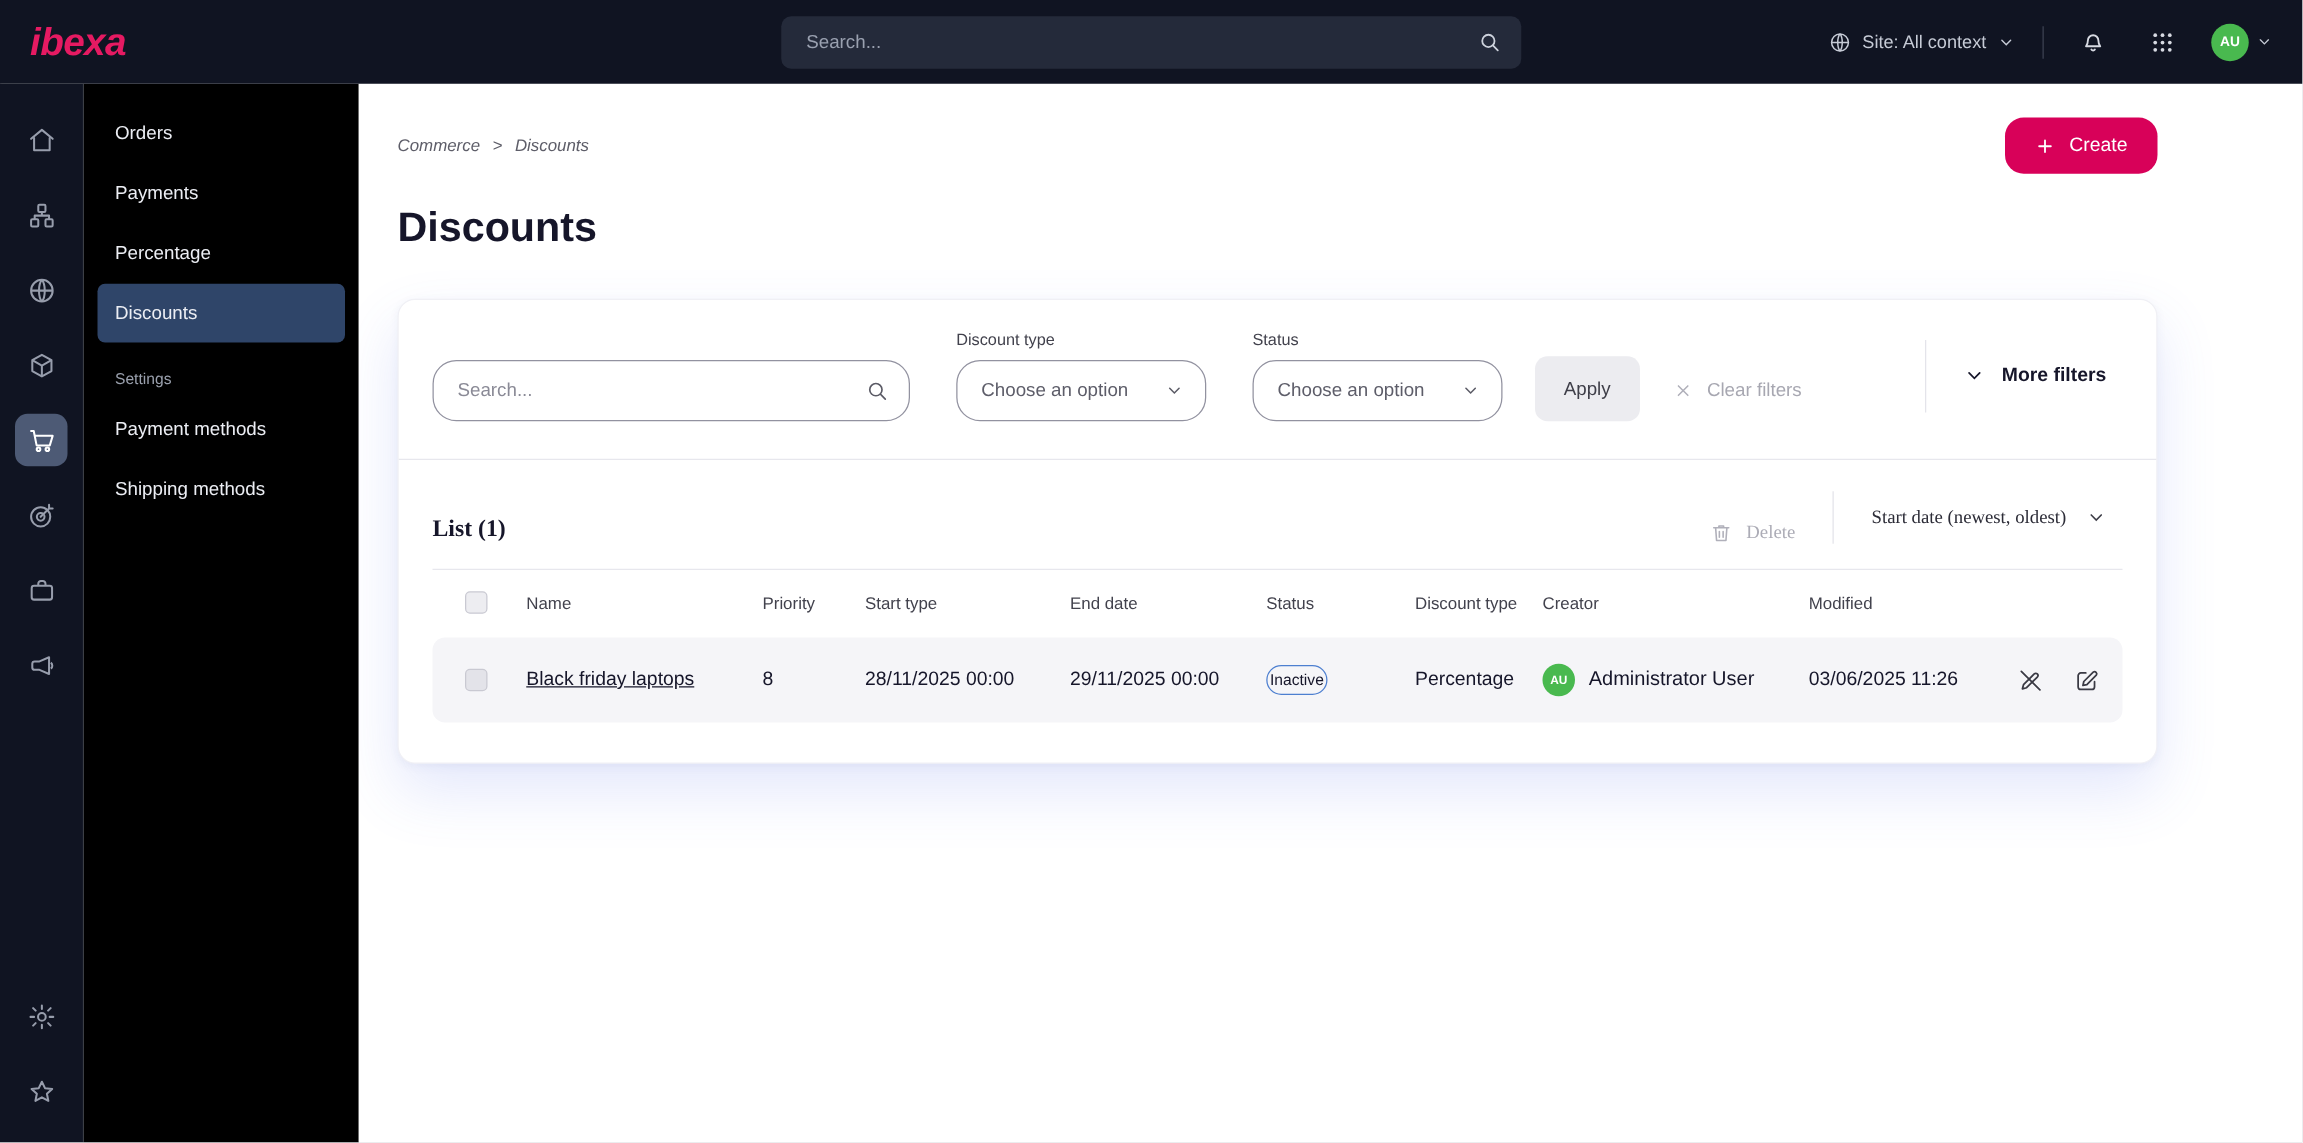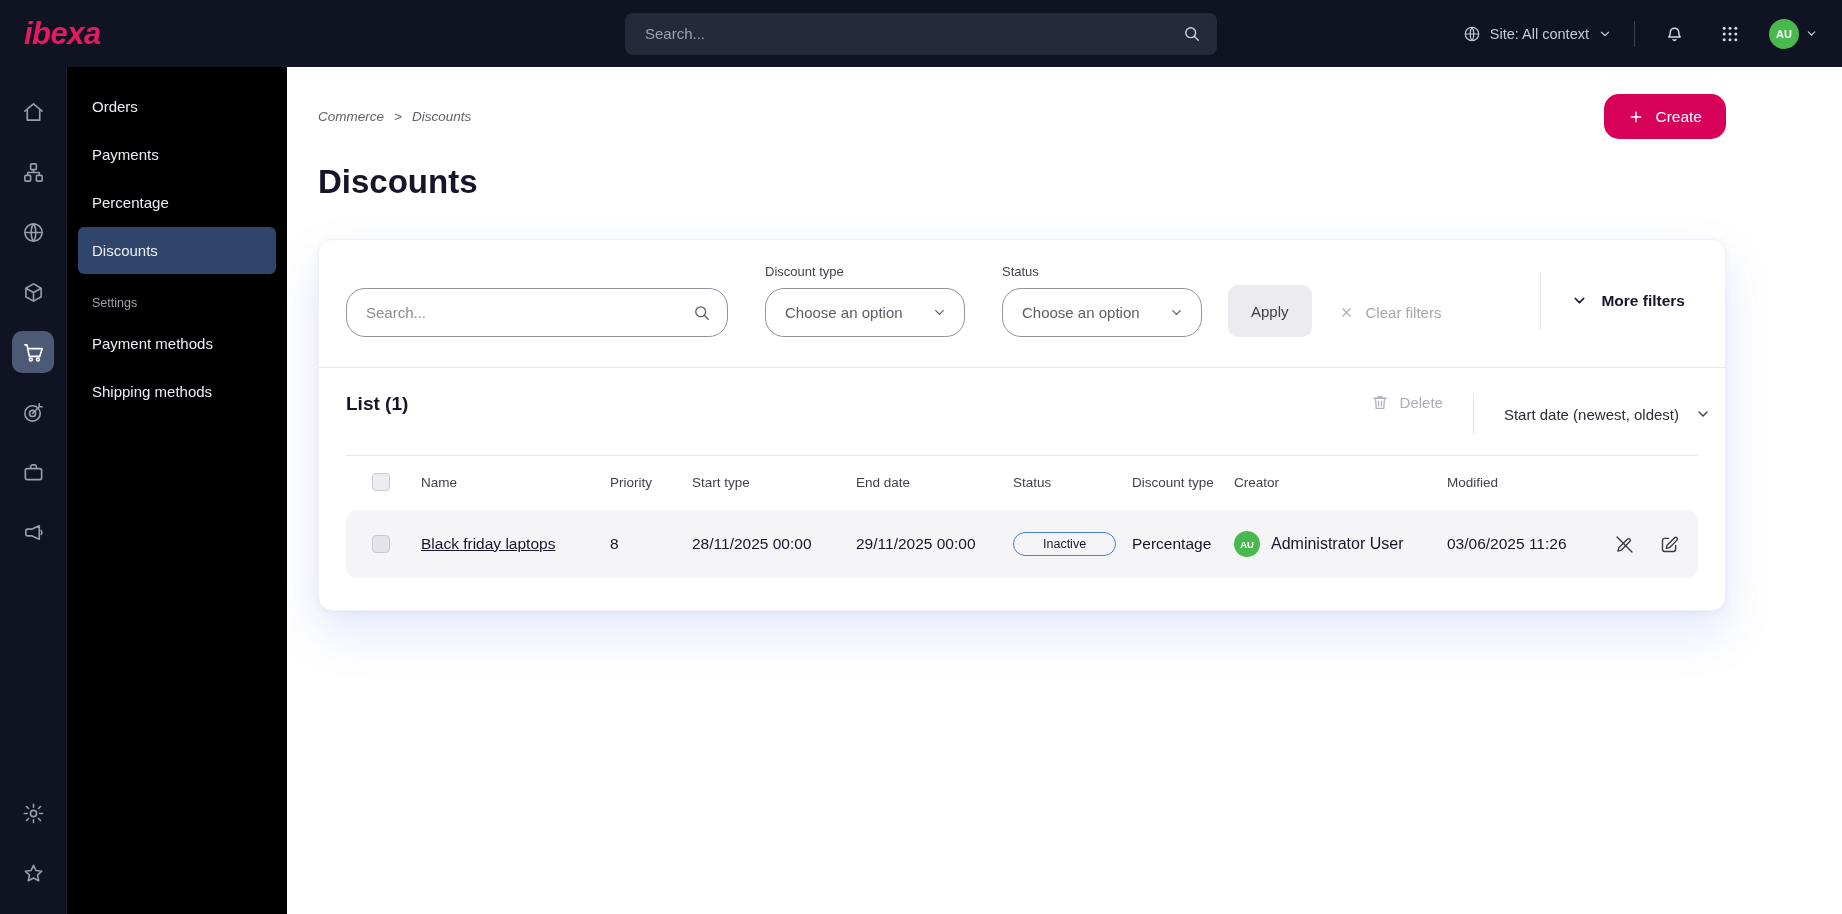--- a/index.html
+++ b/index.html
@@ -69,36 +69,36 @@
     justify-content:space-between; padding:0 17px 0 19px; color:#5d5d69; font-size:15px; cursor:pointer; background:#fff; }
   .apply-btn { margin-left:26px; height:52px; padding:0 23px; background:#ececf0; border:0; border-radius:10px;
     font-size:15px; color:#3e3e48; font-family:inherit; cursor:pointer; }
   .clear-btn { margin-left:27px; height:49px; display:flex; gap:12px; align-items:center; color:#a7a7b1; font-size:15px; cursor:pointer; }
   .more-filters { margin-left:auto; align-self:center; display:flex; align-items:center; gap:13px;
     padding-left:30px; border-left:1px solid #e4e4ea; height:58px; font-weight:700; color:#16162a; font-size:15.5px; cursor:pointer; }
 
   .card-divider { height:1px; background:#e7e7ed; }
 
   
-  .list-head { display:flex; align-items:flex-start; padding:25px 14px 20px 27px; }
+  .list-head { display:flex; align-items:flex-end; padding:25px 40px 20px 27px;font-family:Liberation Serif, serif; }
   .list-title { font-size:19px; font-weight:700; color:#16162a; }
   .delete-btn { margin-left:auto; display:flex; align-items:center; gap:11px; color:#acacb6; font-size:15px; cursor:pointer; }
   .sort-ctl { margin-left:30px; padding-left:30px; border-left:1px solid #e4e4ea; display:flex; align-items:center;
     gap:16px; font-size:15px; color:#2c2c37; height:42px; cursor:pointer; }
 
   
   .table { margin:0 27px 32px; }
   .tgrid { display:grid; grid-template-columns:75px 189px 82px 164px 157px 119px 102px 213px 167px 1fr; align-items:center; }
   .thead { border-top:1px solid #e7e7ed; padding:17px 0 15px; font-size:13.5px; color:#42424d; }
   .trow { background:#f5f5f8; border-radius:10px; height:68px; font-size:15.5px; color:#16162a; margin-top:4px; }
   .cb { width:18px; height:18px; border-radius:4px; background:#e3e3e9; border:1px solid #c9c9d2; margin-left:26px; cursor:pointer; }
   .thead .cb { background:#ededf1; }
   .name-link { text-decoration:underline; color:#16162a; cursor:pointer; }
   .status-badge { display:inline-block; border:1px solid #4d7fd0; color:#16162a; border-radius:15px;
-    padding:5px 29px; font-size:12.5px; line-height:1; background:transparent; }
+    padding:5px 2px; font-size:12.5px; line-height:1; background:transparent; }
   .creator { display:flex; align-items:center; gap:11px; font-size:16px; }
   .avatar-sm { width:26px; height:26px; border-radius:50%; background:#49b94f; color:#fff; font-size:9.5px; font-weight:700;
     display:flex; align-items:center; justify-content:center; flex:none; }
   .row-actions { display:flex; gap:24px; justify-content:flex-end; padding-right:24px; }
   .action-ic { cursor:pointer; }
 </style>
 </head>
 <body>
 
 <div class="topbar">

